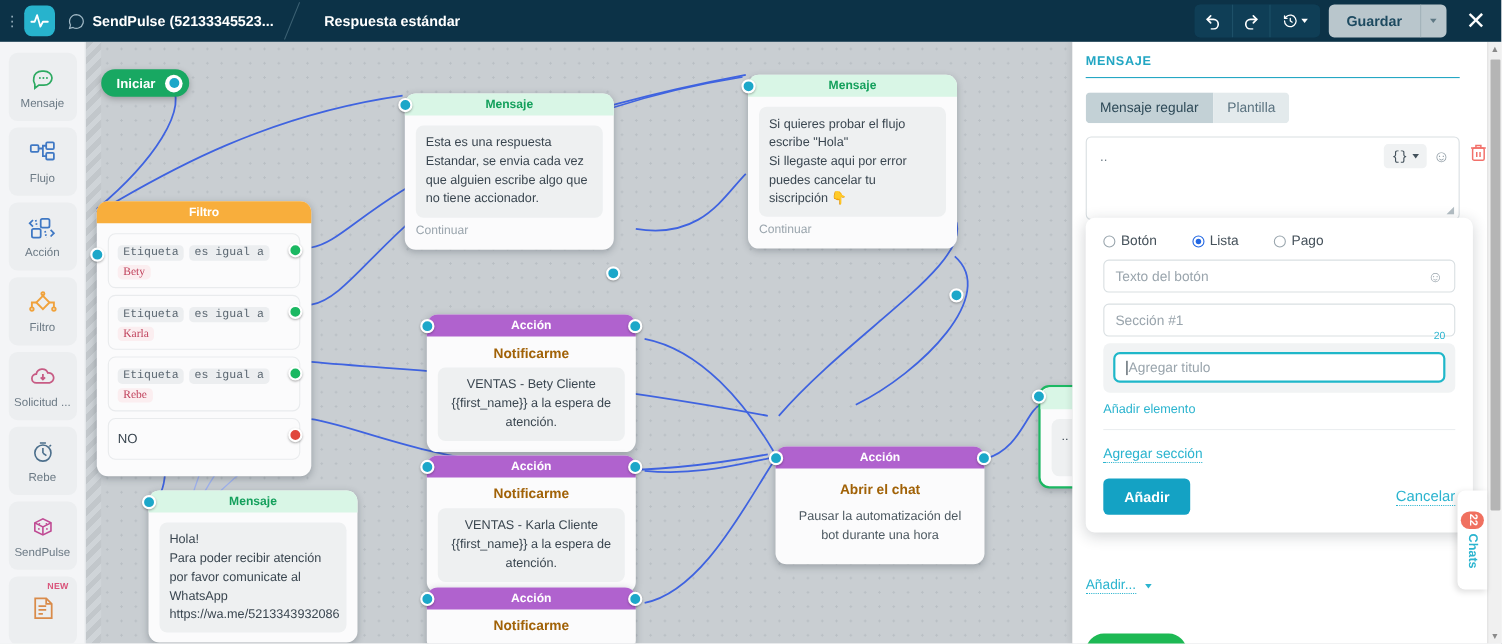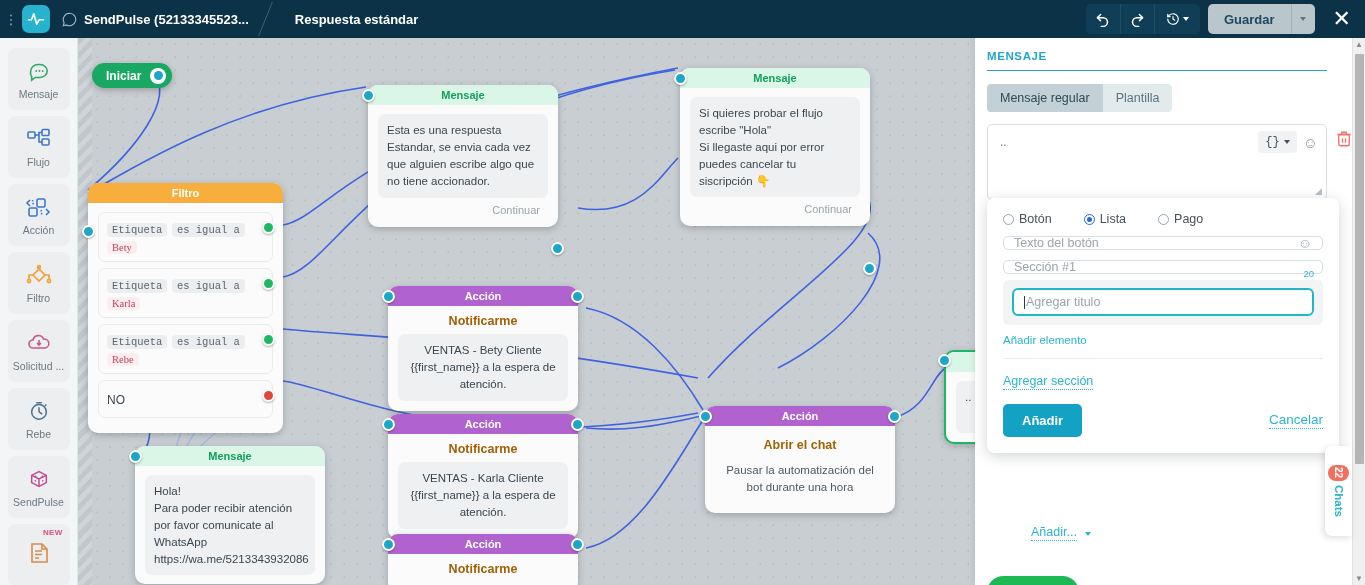--- a/index.html
+++ b/index.html
@@ -100,21 +100,21 @@
   }
   .hd-msg { background:#d9f6e6; color:#14a05c; }
   .hd-act { background:#b062ce; }
   .hd-flt { background:#f8ae3c; }
   .node-body { padding: 9px 10px 9px; }
   .bubble {
     background:#eef0f1; border-radius: 7px; padding: 8px 9px;
     font-size: 11.5px; color:#3a4650; line-height: 1.47; white-space: pre-line;
   }
   .cont {
-    text-align:right; font-size: 11px; color:#9aa5ad; padding: 6px 8px 2px 0;
+    text-align:left; font-size: 11px; color:#9aa5ad; padding: 6px 8px 2px 0;
   }
   .dot {
     position:absolute; width: 13px; height:13px; border-radius:50%;
     background:#1ca7c9; border:2px solid #fff; box-shadow: 0 1px 2px rgba(0,0,0,.3);
   }
   .dot.green { background:#1bb862; }
   .dot.red { background:#e0473c; }
 
   .btn-in-bubble {
     margin-top: 8px; background:#ffffff; border-radius: 6px; height: 24px;
@@ -193,21 +193,21 @@
     background:#fff; border-radius: 8px; box-shadow: 0 3px 14px rgba(30,40,50,.20);
     padding: 14px 16px 16px;
   }
   .radios { display:flex; align-items:center; gap: 32px; font-size: 12.5px; color:#46525b; }
   .radio { display:flex; align-items:center; gap:5px; cursor:pointer; }
   .rdot { width:11px; height:11px; border-radius:50%; border:1px solid #9aa6ae; background:#fff; display:block; position:relative; }
   .rdot.on { border-color:#2267e3; }
   .rdot.on::after{ content:""; position:absolute; inset:2px; border-radius:50%; background:#2267e3; }
 
   .fld {
-    margin-top: 10px; height: 14px; border:1px solid #d9dfe2; border-radius:5px;
+    margin-top: 10px; height: 30px; border:1px solid #d9dfe2; border-radius:5px;
     background:#fff; display:flex; align-items:center; padding: 0 10px;
     font-size: 12.5px; color:#9aa5ad; position:relative;
   }
   .fld .emo { margin-left:auto; color:#9aa5ad; font-size: 14px; }
 
   .itembox {
     margin-top: 6px; background:#f1f3f4; border-radius: 6px; padding: 8px 9px 9px;
     position:relative;
   }
   .counter { position:absolute; right: 9px; top: -12px; font-size: 9.5px; color:#2bb4cf; }
@@ -223,21 +223,21 @@
   }
   .row-actions { margin-top: 14px; display:flex; align-items:center; }
   .btn-add {
     background:#14a2c4; color:#fff; font-size: 13px; font-weight:bold;
     border:none; border-radius: 5px; padding: 9px 19px; cursor:pointer;
   }
   .btn-cancel {
     margin-left:auto; font-size: 13.5px; color:#2bb4cf; cursor:pointer;
     border-bottom: 1px dotted #2bb4cf; padding-bottom:1px;
   }
-  .anadir-row { position:absolute; left: 0; top: 484px; margin-left: 44px; }
+  .anadir-row { position:absolute; left: 0; top: 484px; }
   .aplicar {
     position:absolute; left:0; top: 538px; background:#1db954; color:#fff;
     border:none; border-radius: 18px; padding: 9px 24px; font-size: 13px;
     font-weight:bold; cursor:pointer;
   }
 
   
   .sb {
     position:absolute; right: 0; top: 38px; width: 13px; height: 547px;
     background: #f0f0f0; border-left:1px solid #e2e2e2; z-index:55;

